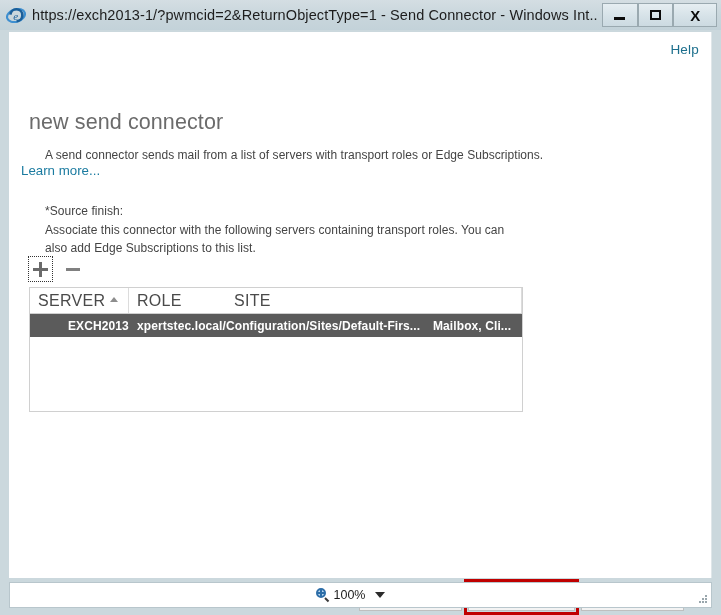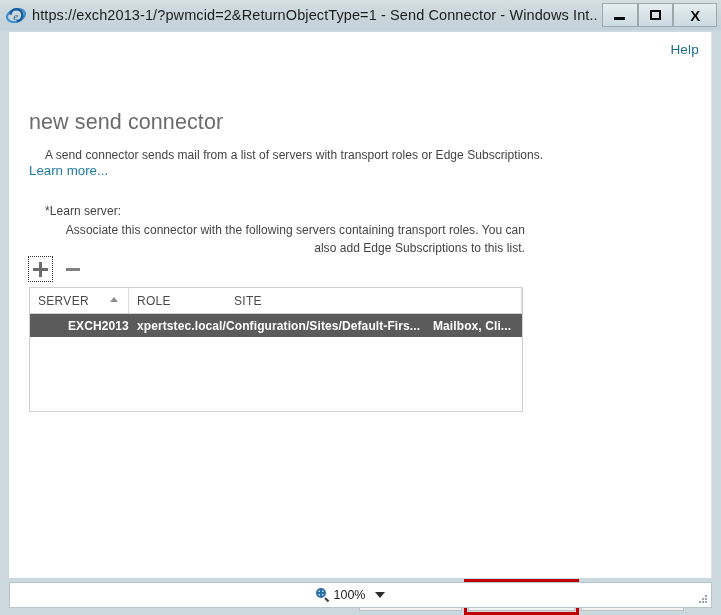--- a/index.html
+++ b/index.html
@@ -114,27 +114,27 @@
     position: absolute;
     font-size: 12px;
     color: #444444;
     line-height: 18px;
     letter-spacing: 0.05px;
     margin-left: 16px;
   }
   #desc1 { left: 20px; top: 114px; width: 520px; }
   #learn-more {
     position: absolute;
-    left: 20px; top: 131px;
+    left: 12px; top: 131px;
     font-size: 13.3px;
     color: #1b7ba0;
     cursor: pointer;
   }
   #src-label { left: 20px; top: 170px; }
-  #src-desc  { left: 20px; top: 189px; width: 480px; text-align: right; }
+  #src-desc  { left: 20px; top: 189px; width: 480px; }
 
   
   #list-toolbar {
     position: absolute;
     left: 19px;
     top: 222px;
     height: 30px;
     display: flex;
     align-items: center;
   }
@@ -176,21 +176,21 @@
     box-sizing: border-box;
   }
   #table-head {
     display: flex;
     height: 26px;
     border-bottom: 1px solid #d0d0d0;
     box-sizing: border-box;
     background: #ffffff;
   }
   .th {
-    font-size: 12px;
+    font-size: 16px;
     color: #4a4a4a;
     display: flex;
     align-items: center;
     box-sizing: border-box;
     padding-left: 8px;
     letter-spacing: 0.3px;
     cursor: pointer;
     position: relative;
     height: 25px;
   }
@@ -364,21 +364,21 @@
 
   <div id="page">
 
     <div id="help-link">Help</div>
 
     <div id="form-title">new send connector</div>
 
     <div class="body-text" id="desc1">A send connector sends mail from a list of servers with transport roles or Edge Subscriptions.</div>
     <div id="learn-more">Learn more...</div>
 
-    <div class="body-text" id="src-label">*Learn server:</div>
+    <div class="body-text" id="src-label">*Source finish:</div>
     <div class="body-text" id="src-desc">Associate this connector with the following servers containing transport roles. You can also add Edge Subscriptions to this list.</div>
 
     <div id="list-toolbar">
       <div id="add-btn">
         <span class="plus-shape"></span>
       </div>
       <div id="remove-btn">
         <span class="minus-shape"></span>
       </div>
     </div>

